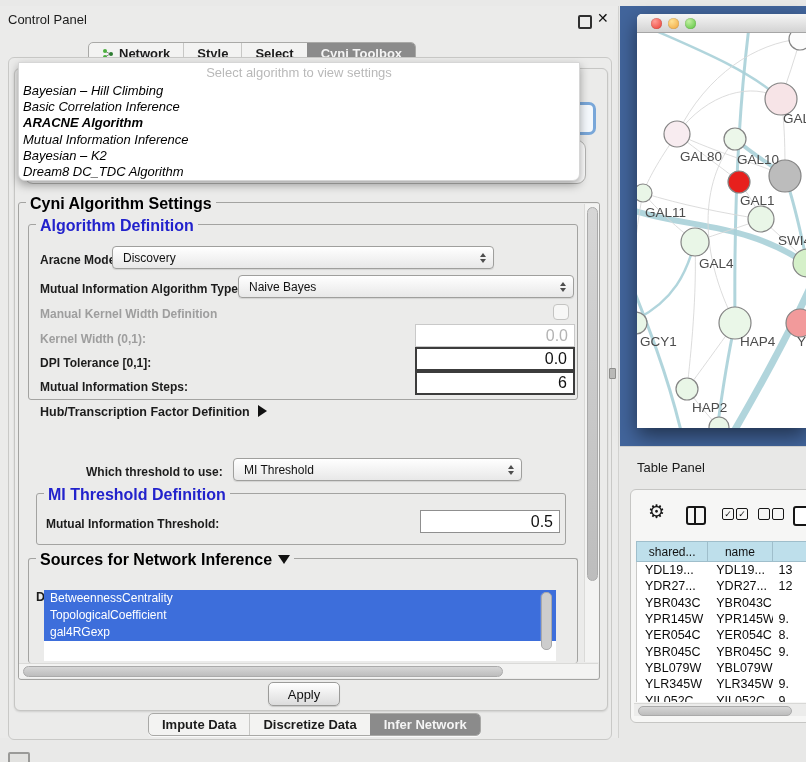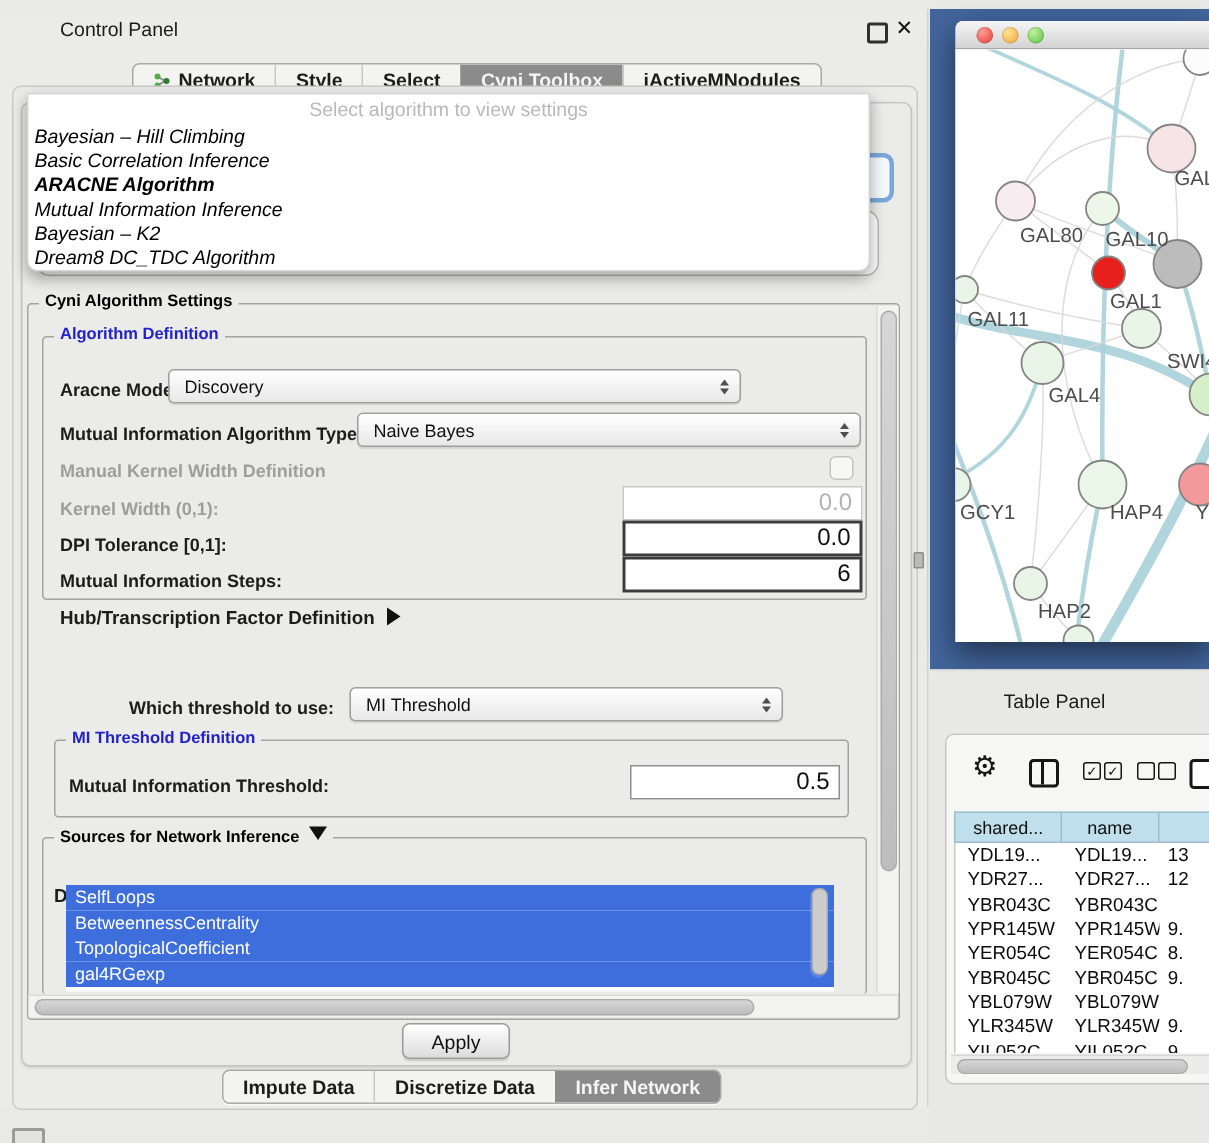--- a/index.html
+++ b/index.html
@@ -1,19 +1,19 @@
 <!DOCTYPE html>
 <html><head>
 <meta charset="utf-8">
 <style>
   html,body{margin:0;padding:0;}
   #root{position:relative;width:806px;height:762px;background:#e9e9e8;overflow:hidden;
         font-family:"Liberation Sans","DejaVu Sans",sans-serif;-webkit-font-smoothing:antialiased;}
   .abs{position:absolute;}
-  .nowrap{white-space:nowrap;margin-left:32px;}
+  .nowrap{white-space:nowrap;}
 
   
   #control-panel{left:0;top:6px;width:618px;height:732px;background:#ebebea;border-right:1px solid #d2d2d0;}
   #cp-title{left:8px;top:6px;font-size:13px;color:#1b1b1b;}
   #cp-float{left:578px;top:9px;width:10px;height:10px;border:2px solid #2f2f2f;border-radius:2px;}
   #cp-close{left:597px;top:4px;font-size:14px;font-weight:bold;color:#111;}
 
   .tabstrip{display:flex;align-items:stretch;height:21px;border:1px solid #a9a9a7;border-radius:5px;
             background:#f3f3f2;overflow:hidden;box-shadow:0 1px 0 rgba(255,255,255,.7);}
   .tab{display:flex;align-items:center;gap:5px;padding:0 13px;font-size:13px;font-weight:bold;
@@ -32,21 +32,21 @@
 
   
   #algo-popup{left:18px;top:56px;width:560px;height:117px;background:#fff;z-index:20;
               border:1px solid #d6d6d6;border-radius:0 0 7px 7px;box-shadow:0 4px 10px rgba(0,0,0,.35);}
   #algo-popup .ph{height:20px;line-height:20px;text-align:center;color:#b9b9b9;font-size:13px;}
   .dd-item{height:16.2px;line-height:16.2px;padding-left:4px;font-size:13px;color:#000;font-style:italic;}
   .dd-item.bold{font-weight:bold;}
 
   
   .grp{position:absolute;border:1px solid #a3a3a1;border-radius:3px;}
-  .gtitle{position:absolute;top:-8px;left:7px;background:#ebebea;padding:0 4px;font-size:11px;font-weight:bold;white-space:nowrap;}
+  .gtitle{position:absolute;top:-8px;left:7px;background:#ebebea;padding:0 4px;font-size:16px;font-weight:bold;white-space:nowrap;}
   .gtitle.blue{color:#2222cc;}
   .gtitle.green{color:#33cc33;}
 
   .lbl{position:absolute;font-size:12px;font-weight:bold;color:#1c1c1c;white-space:nowrap;}
   .lbl.dis{color:#9e9e9e;}
   .field{position:absolute;background:#fff;border:1px solid #8f8f8f;font-size:16px;color:#111;
          display:flex;align-items:center;justify-content:flex-end;padding:0 6px;box-sizing:border-box;}
   .field.dark{border:2px solid #3c3c3c;}
   .field.dis{border:1px solid #c9c9c9;color:#b3b3b3;}
   .combo{position:absolute;border:1px solid #9f9f9d;border-radius:4px;background:linear-gradient(#ffffff,#e8e8e8);
@@ -135,23 +135,20 @@
         </div>
         <div class="tab">
           <span>Style</span>
         </div>
         <div class="tab">
           <span>Select</span>
         </div>
         <div class="tab sel">
           <span>Cyni Toolbox</span>
         </div>
-        <div class="tab">
-          <span>jActiveMNodules</span>
-        </div>
       </div>
 
     <div id="outer-pane" class="abs"></div>
     <div id="inner-pane" class="abs"></div>
 
     <div id="combo-fragment" class="abs"></div>
     <div id="focus-fragment" class="abs"></div>
 
     <div id="algo-popup" class="abs">
       <div class="ph">Select algorithm to view settings</div>
@@ -223,21 +220,20 @@
       <span>0.5</span>
     </div>
 
     <div class="grp" style="left:28px;top:552px;width:548px;height:104px;border-bottom:none;">
       <span class="gtitle">
         <span>Sources for Network Inference</span><span class="arrow-down"></span>
       </span>
     </div>
     <div class="lbl" style="left:36px;top:566px;font-size:12.5px;margin-top:18px;">Data Attributes</div>
     <div id="attr-list" class="abs">
-        <div class="attr-item">SelfLoops</div>
         <div class="attr-item">BetweennessCentrality</div>
         <div class="attr-item">TopologicalCoefficient</div>
         <div class="attr-item">gal4RGexp</div>
       </div>
     <div id="attr-sb" class="abs">
         <div class="th"></div>
       </div>
 
     <div class="sbv" style="left:584px;top:198px;width:14px;height:458px;">
       <div class="sb-thumb" style="left:1.5px;top:3px;width:9px;height:372px;"></div>

